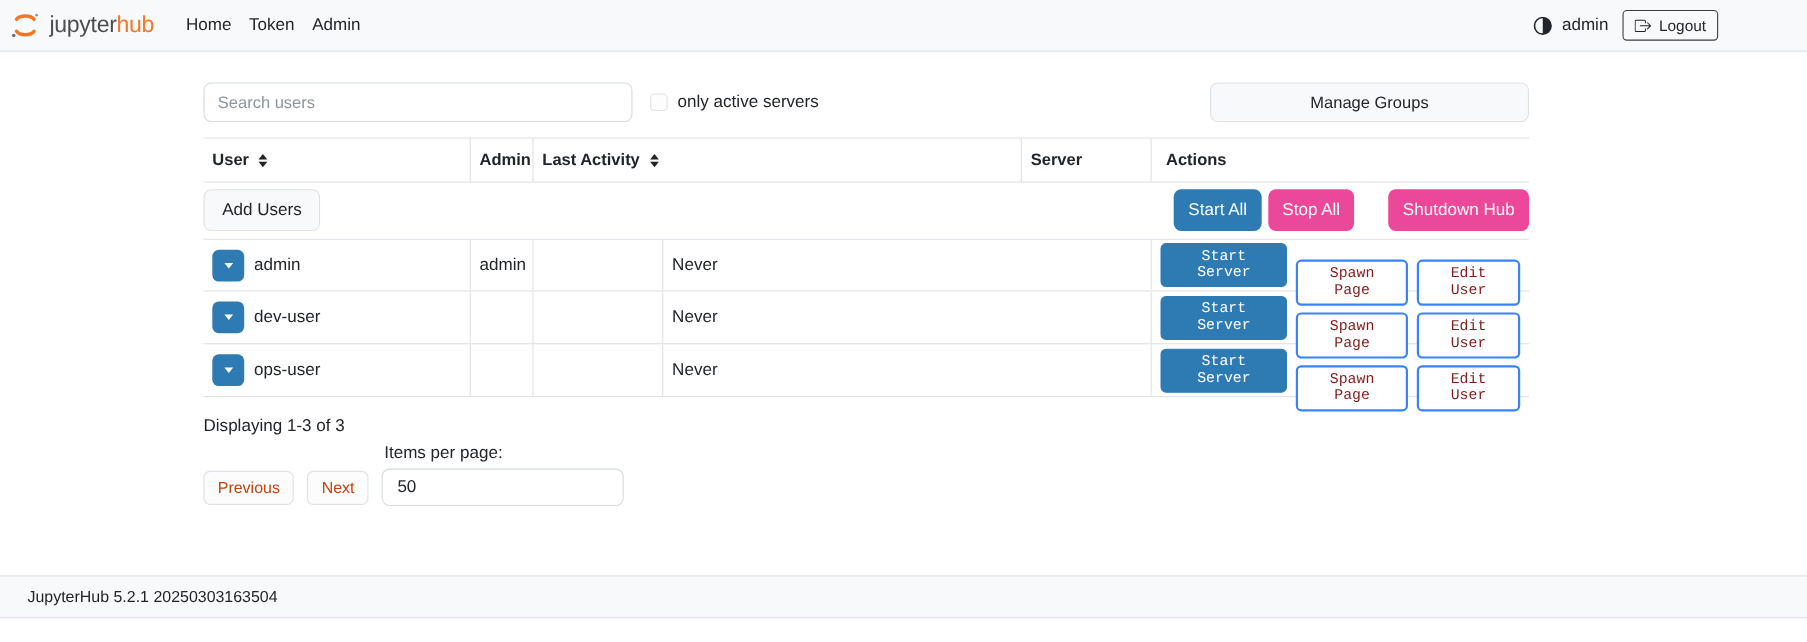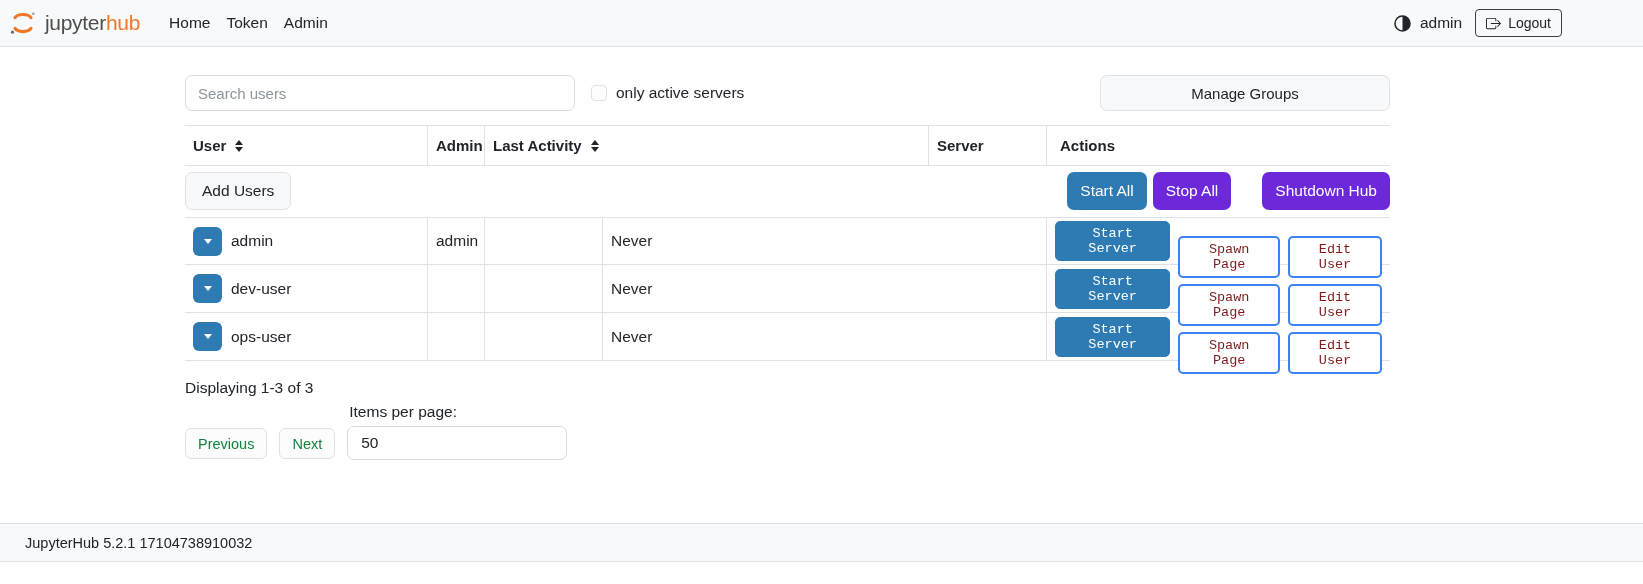--- a/index.html
+++ b/index.html
@@ -69,21 +69,21 @@
   .tri-down { width:0; height:0; border-left:4px solid transparent; border-right:4px solid transparent; border-top:5px solid #212529; }
 
   .controls-row { display:flex; align-items:center; padding:6px 0 7px 0; }
   .add-users { height:38px; padding:0 16px; font-size:15.5px; }
   .controls-right { margin-left:auto; display:flex; align-items:center; }
   .btn-solid {
     height:38px; border:none; border-radius:7px; color:#fff; font-size:15.5px;
     padding:0 13px; cursor:pointer; font-family:inherit;
   }
   .btn-blue { background:#2e7bb4; }
-  .btn-red { background:#6d28d9;text-align:center; }
+  .btn-red { background:#ec4899;text-align:center; }
   .gap-sm { margin-right:6px; }
   .gap-lg { margin-left:31px; }
 
   .tbody .trow { display:flex; height:48px; border-bottom:1px solid #dee2e6; font-size:15.5px; }
   .cell { display:flex; align-items:center; padding-left:8px; }
   .dd-btn {
     width:29px; height:29px; background:#2e7bb4; border:none; border-radius:6px;
     display:flex; align-items:center; justify-content:center; cursor:pointer; margin-right:9px; flex:none;
   }
   .caret { width:0; height:0; border-left:4.5px solid transparent; border-right:4.5px solid transparent; border-top:5px solid #fff; }
@@ -92,21 +92,21 @@
     font-family:Liberation Mono, monospace; margin-right:8px;
   }
   .btn-xs-blue { background:#2e7bb4; border:1px solid #2e7bb4; color:#fff; }
   .btn-xs-light { background:#fff; border:2px solid #3b82f6; color:#7f1d1d;margin-top:32px; }
 
   
   .displaying { margin-top:18px; font-size:15.5px; }
   .pager { display:flex; align-items:flex-end; margin-top:6px; }
   .page-btn {
     height:31px; padding:0 12px; background:#fcfcfd; border:1px solid #dee2e6;
-    border-radius:6px; color:#15803d; font-size:14.5px; cursor:pointer;
+    border-radius:6px; color:#c2410c; font-size:14.5px; cursor:pointer;
     font-family:inherit; margin-right:12px; margin-bottom:1px;
   }
   .ipp { display:flex; flex-direction:column; margin-left:0px; }
   .ipp-label { font-size:15.5px; margin-bottom:5px; margin-left:2px; }
   .ipp-input {
     width:220px; height:34px; border:1px solid #d5dbe0; border-radius:7px;
     padding:0 13px; font-size:15.5px; color:#212529; font-family:inherit; outline:none;
   }
 
   
@@ -282,14 +282,14 @@
     <button class="page-btn">Next</button>
     <div class="ipp">
       <span class="ipp-label">Items per page:</span>
       <input class="ipp-input" type="text" value="50" style="">
     </div>
   </div>
 
 </div>
 
 <div class="footer">
-  <span>JupyterHub 5.2.1 17104738910032</span>
+  <span>JupyterHub 5.2.1 20250303163504</span>
 </div>
 
 </body></html>

